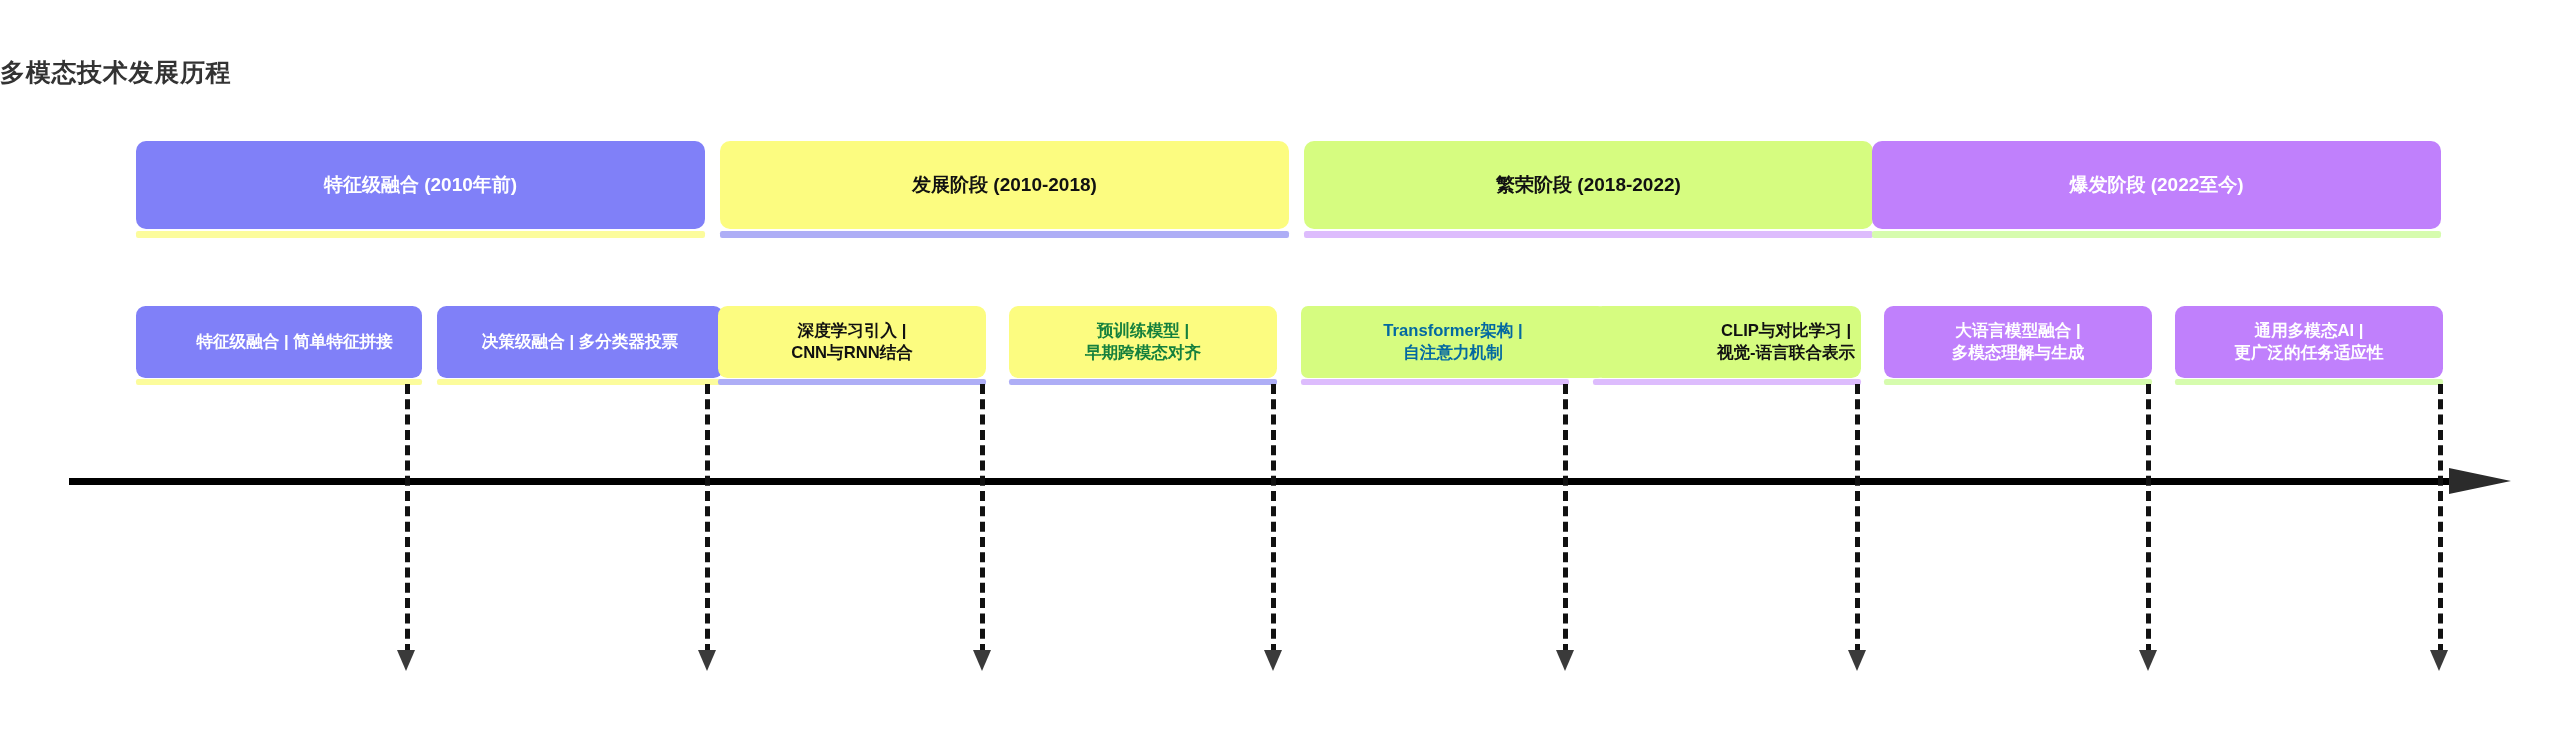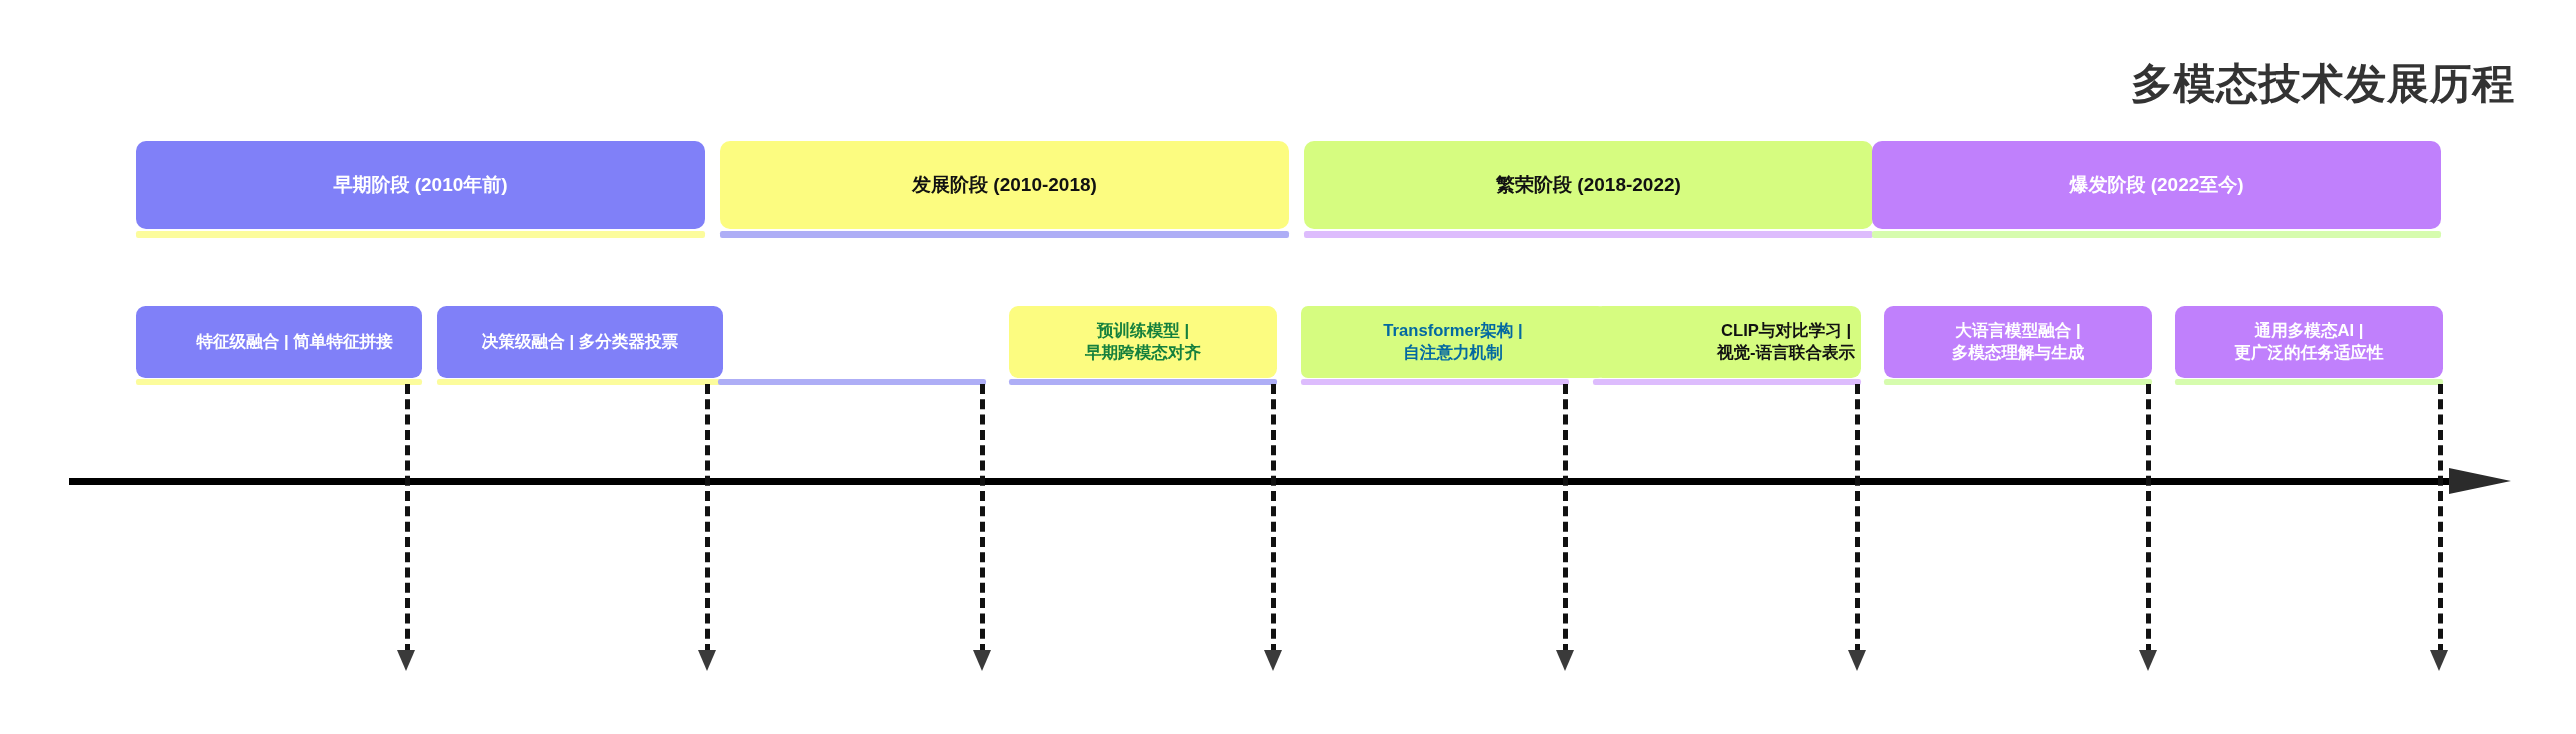--- a/index.html
+++ b/index.html
@@ -17,22 +17,22 @@
     background: #ffffff;
     overflow: hidden;
   }
 
   
   #title {
     position: absolute;
     left: 0;
     top: 56px;
     width: 2515px;
-    text-align: right;
-    font-size: 42px;
+    text-align: left;
+    font-size: 25px;
     font-weight: bold;
     color: #333333;
     letter-spacing: 0.7px;
   }
 
   
   #phase-row {
     position: absolute;
     left: 136px;
     top: 141px;
@@ -139,21 +139,21 @@
 </head>
 <body>
 
 <div id="canvas">
 
   <div id="title">多模态技术发展历程</div>
 
   <div id="phase-row">
       <div class="phase-shadow" style="left: 0px; width: 569px; background: rgb(252, 252, 156);"></div>
       <div class="phase-bar" style="left: 0px; width: 569px; background: rgb(128, 128, 248); color: rgb(255, 255, 255);">
-        <span>早期阶段 (2010年前)</span>
+        <span>特征级融合 (2010年前)</span>
       </div>
       <div class="phase-shadow" style="left: 584px; width: 569px; background: rgb(174, 174, 246);"></div>
       <div class="phase-bar" style="left: 584px; width: 569px; background: rgb(252, 252, 128); color: rgb(17, 17, 17);">
         <span>发展阶段 (2010-2018)</span>
       </div>
       <div class="phase-shadow" style="left: 1168px; width: 569px; background: rgb(221, 188, 253);"></div>
       <div class="phase-bar" style="left: 1168px; width: 569px; background: rgb(214, 252, 128); color: rgb(17, 17, 17);">
         <span>繁荣阶段 (2018-2022)</span>
       </div>
       <div class="phase-shadow" style="left: 1736px; width: 569px; background: rgb(214, 252, 174);"></div>
@@ -165,20 +165,23 @@
   <div id="cards-row">
       <div class="card-shadow" style="left: 0px; width: 286px; background: rgb(252, 252, 156);"></div>
       <div class="card" style="left: 0px; width: 286px; background: rgb(128, 128, 248); color: rgb(255, 255, 255); padding-left: 37px;">
         <div><span class="l1">特征级融合 | 简单特征拼接</span></div>
       </div>
       <div class="card-shadow" style="left: 301px; width: 286px; background: rgb(252, 252, 156);"></div>
       <div class="card" style="left: 301px; width: 286px; background: rgb(128, 128, 248); color: rgb(255, 255, 255);">
         <div><span class="l1">决策级融合 | 多分类器投票</span></div>
       </div>
       <div class="card-shadow" style="left: 582px; width: 268px; background: rgb(174, 174, 246);"></div>
+      <div class="card" style="left: 582px; width: 268px; background: rgb(252, 252, 128); color: rgb(17, 17, 17);">
+        <div><span class="l1">深度学习引入 |</span><span class="l2">CNN与RNN结合</span></div>
+      </div>
       <div class="card-shadow" style="left: 873px; width: 268px; background: rgb(174, 174, 246);"></div>
       <div class="card" style="left: 873px; width: 268px; background: rgb(252, 252, 128); color: #15803d;">
         <div><span class="l1">预训练模型 |</span><span class="l2">早期跨模态对齐</span></div>
       </div>
       <div class="card-shadow" style="left: 1165px; width: 268px; background: rgb(221, 188, 253);"></div>
       <div class="card" style="left: 1165px; width: 304px; background: rgb(214, 252, 128); color: #0369a1; border-radius: 7px;">
         <div><span class="l1">Transformer架构 |</span><span class="l2">自注意力机制</span></div>
       </div>
       <div class="card-shadow" style="left: 1457px; width: 268px; background: rgb(221, 188, 253);"></div>
       <div class="card" style="left: 1457px; width: 268px; background: rgb(214, 252, 128); color: rgb(17, 17, 17); justify-content: flex-end;">

